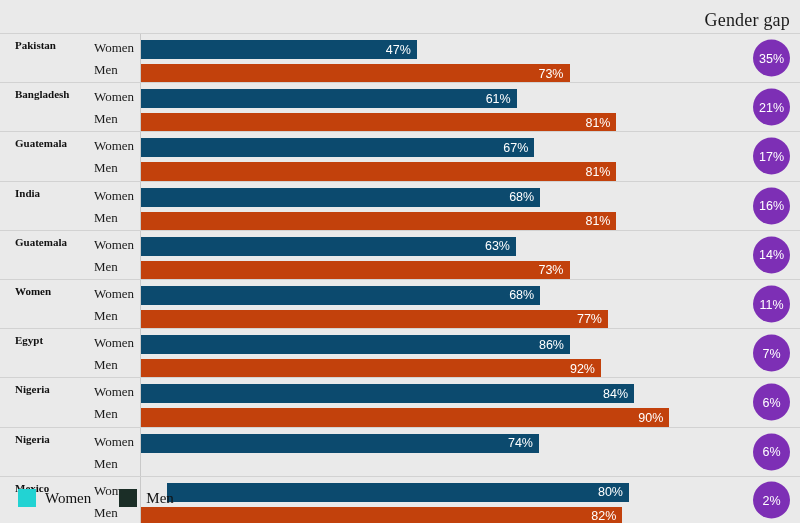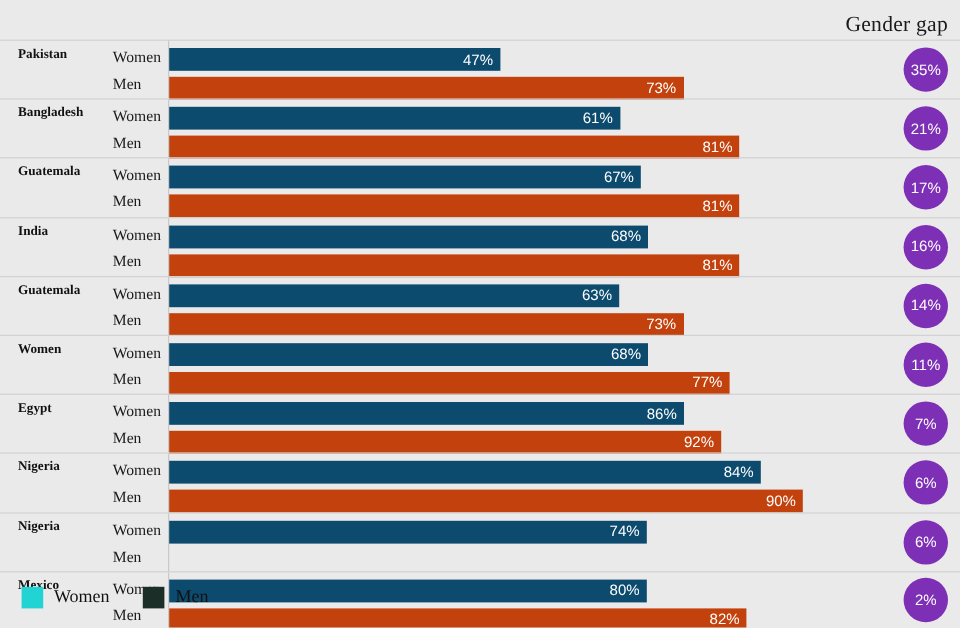--- a/index.html
+++ b/index.html
@@ -339,21 +339,21 @@
         </div>
         <div class="gap-bubble">6%</div>
       </div>
       <div class="row last-edge">
         <div class="label-block">
           <div class="country">Mexico</div>
           <div class="grp-label women">Women</div>
           <div class="grp-label men">Men</div>
         </div>
         <div class="bar-area">
-          <div class="bar-wrap women" style="width: 398px;">
+          <div class="bar-wrap women" style="width: 462px; margin-left: 26px;">
             <div class="bar women">
               <span class="bar-value">80%</span>
             </div>
           </div>
           <div class="bar-wrap men" style="width: 481.34px;">
             <div class="bar men">
               <span class="bar-value">82%</span>
             </div>
           </div>
         </div>

